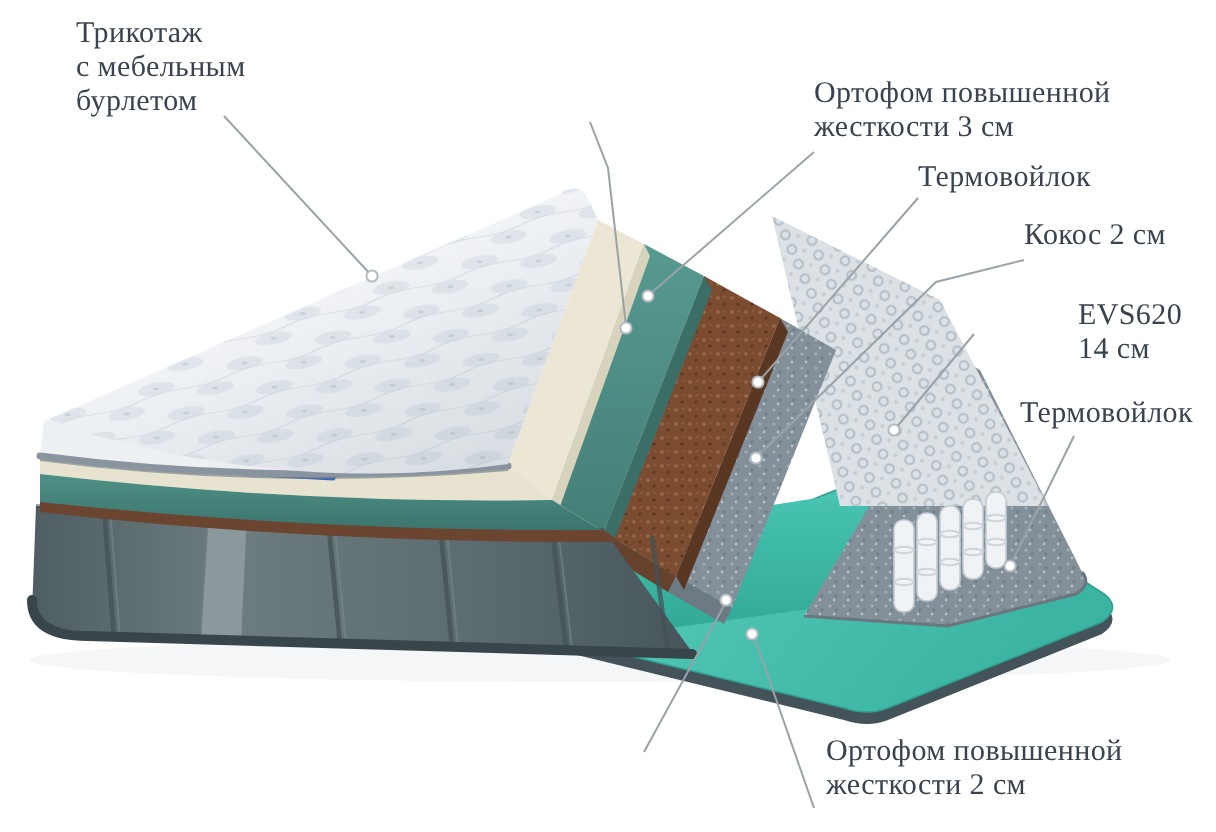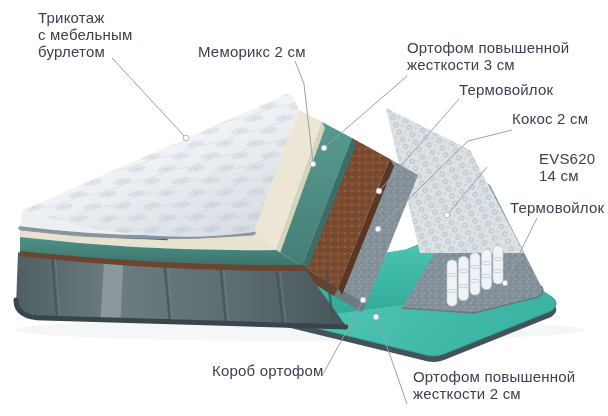--- a/index.html
+++ b/index.html
@@ -1,17 +1,17 @@
 <!DOCTYPE html>
 <html><head>
 <meta charset="utf-8">
 <style>
   html,body{margin:0;padding:0;background:#fff;}
   .stage{position:relative;width:608px;height:416px;overflow:hidden;background:#ffffff;
-         font-family:Liberation Sans, sans-serif;}
+         font-family:Liberation Serif, serif;}
   .stage svg{position:absolute;left:0;top:0;}
   .lbl{position:absolute;font-size:15px;line-height:17px;color:#39424E;
        letter-spacing:.2px;white-space:pre-line;}
 </style>
 </head>
 <body>
 
 <div class="stage">
 <svg width="608" height="416" viewBox="0 0 608 416">
   <defs>
@@ -192,23 +192,21 @@
     <circle cx="447" cy="215" r="2.8"></circle>
     <circle cx="505" cy="283" r="2.8"></circle>
     <circle cx="363" cy="300" r="2.8"></circle>
     <circle cx="376" cy="317" r="2.8"></circle>
   </g>
 </svg>
 
   <div class="lbl" style="left:38px;top:9px;">Трикотаж
 с мебельным
 бурлетом</div>
-  <div class="lbl" style="left:198px;top:43px;">Меморикс 2 см</div>
   <div class="lbl" style="left:407px;top:39px;">Ортофом повышенной
 жесткости 3 см</div>
   <div class="lbl" style="left:459px;top:81px;">Термовойлок</div>
   <div class="lbl" style="left:512px;top:110px;text-align:center;">Кокос 2 см</div>
   <div class="lbl" style="left:498px;top:150px;margin-left:41px;">EVS620 14 см</div>
   <div class="lbl" style="left:510px;top:199px;">Термовойлок</div>
-  <div class="lbl" style="left:212px;top:362px;">Короб ортофом</div>
   <div class="lbl" style="left:413px;top:368px;">Ортофом повышенной
 жесткости 2 см</div>
 </div>
 
 </body></html>

